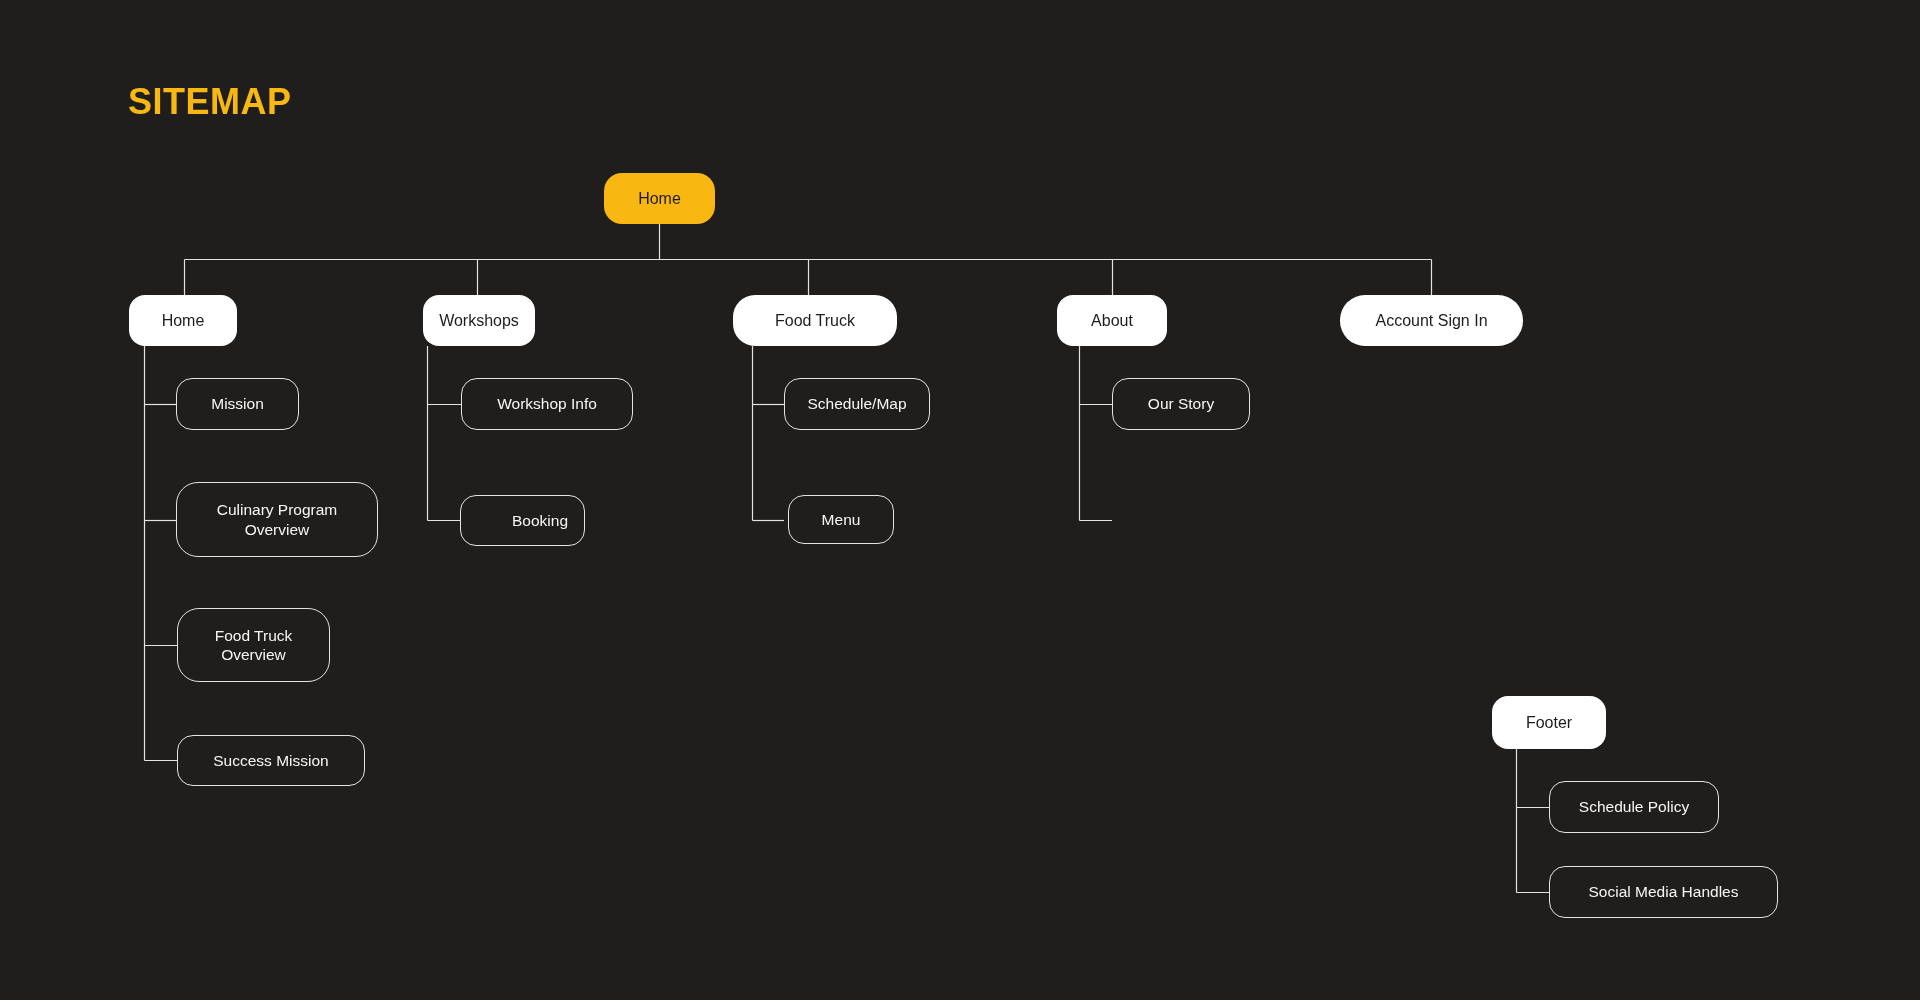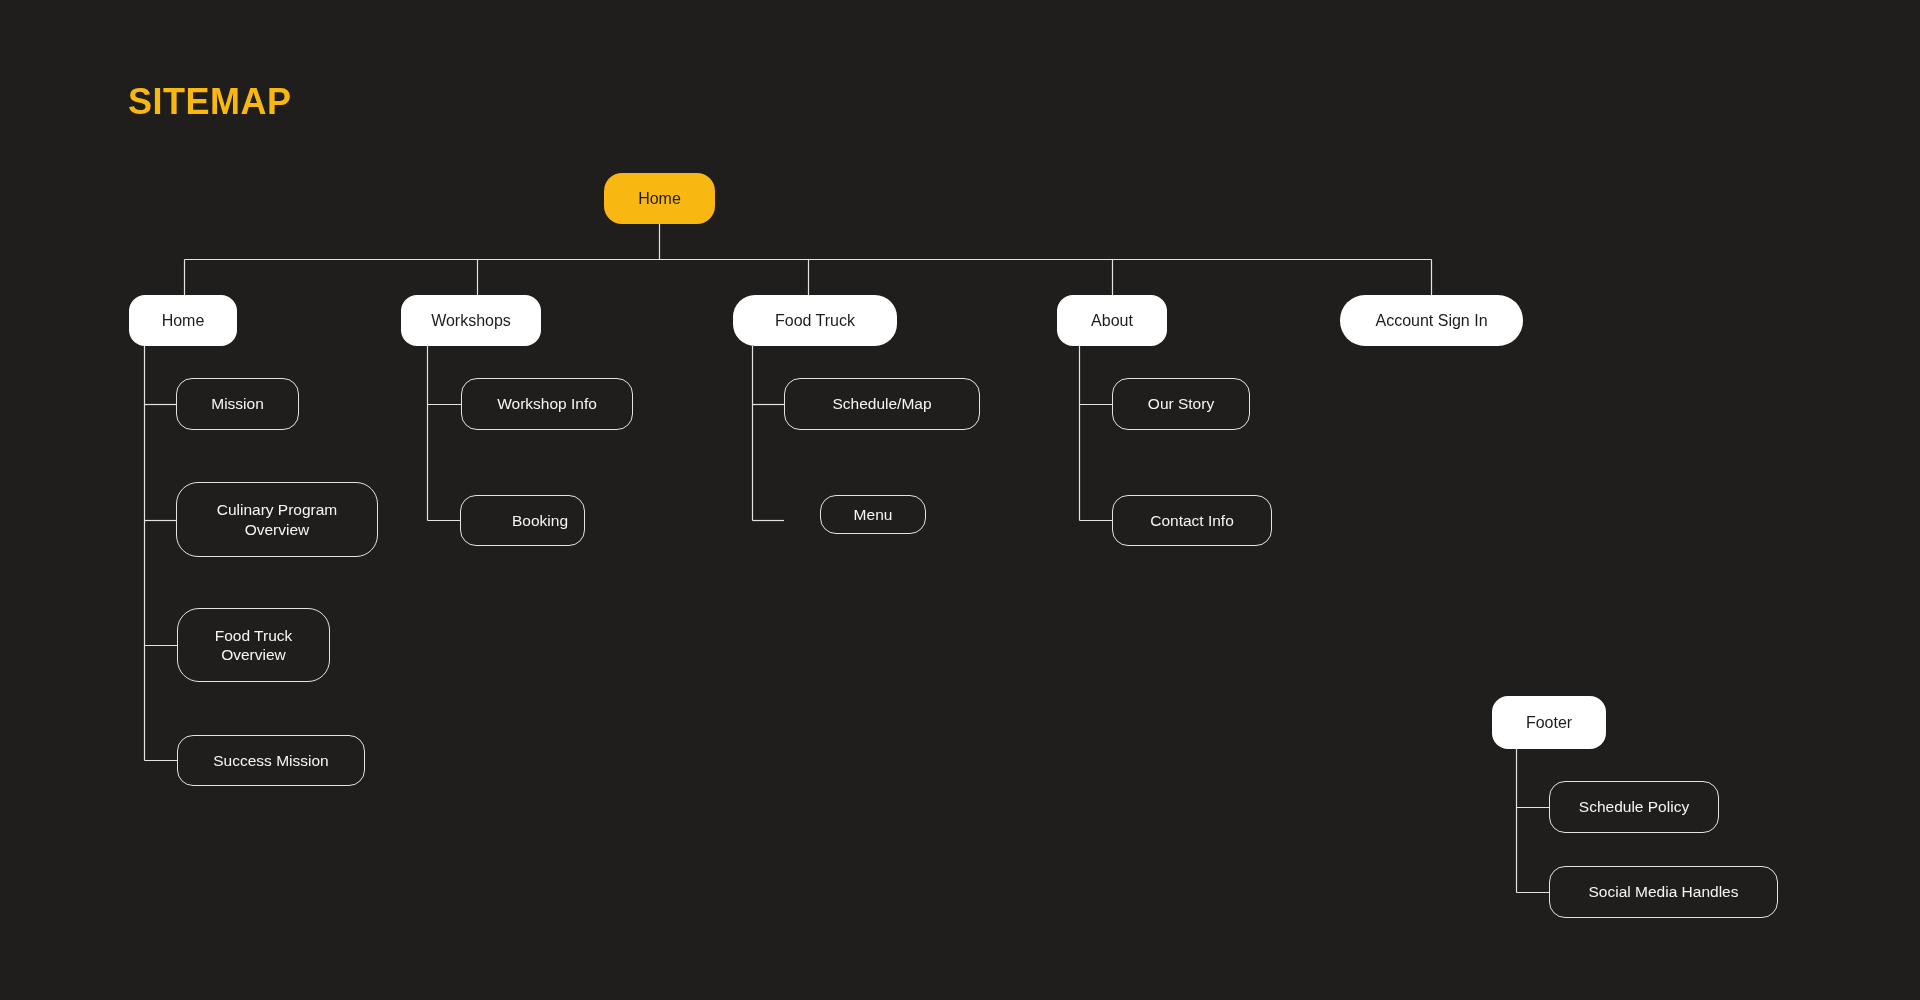--- a/index.html
+++ b/index.html
@@ -112,47 +112,46 @@
 
     <line x1="1516.5" y1="749" x2="1516.5" y2="892.5"></line>
     <line x1="1516.5" y1="807.5" x2="1549" y2="807.5"></line>
     <line x1="1516.5" y1="892.5" x2="1549" y2="892.5"></line>
   </svg>
 
   <div class="node root" style="left:604px; top:173px; width:111px; height:51px;">Home</div>
 
   <div class="node filled" style="left:129px; top:295px; width:108px; height:51px;">Home</div>
 
-  <div class="node filled" style="left:401px; top:295px; width:140px; height:51px;text-align:right;">Workshops</div>
+  <div class="node filled" style="left:423px; top:295px; width:112px; height:51px;text-align:right;">Workshops</div>
 
   <div class="node filled" style="left:733px; top:295px; width:164px; height:51px;border-radius:22px;">Food Truck</div>
 
   <div class="node filled" style="left:1057px; top:295px; width:110px; height:51px;">About</div>
 
   <div class="node filled" style="left:1340px; top:295px; width:183px; height:51px;border-radius:25px;">Account Sign In</div>
 
   <div class="node outlined" style="left:176px; top:378px; width:123px; height:52px;">Mission</div>
 
   <div class="node outlined tall" style="left:176px; top:482px; width:202px; height:75px;">Culinary Program Overview</div>
 
   <div class="node outlined tall" style="left:177px; top:608px; width:153px; height:74px;">Food Truck Overview</div>
 
   <div class="node outlined" style="left:177px; top:735px; width:188px; height:51px;">Success Mission</div>
 
   <div class="node outlined" style="left:461px; top:378px; width:172px; height:52px;">Workshop Info</div>
 
   <div class="node outlined" style="left:460px; top:495px; width:125px; height:51px;padding-left:45px;">Booking</div>
 
-  <div class="node outlined" style="left:784px; top:378px; width:196px; height:52px;">Schedule/Map</div>
+  <div class="node outlined" style="left:784px; top:378px; width:146px; height:52px;">Schedule/Map</div>
 
-  <div class="node outlined" style="left:820px; top:495px; width:106px; height:39px;">Menu</div>
+  <div class="node outlined" style="left:788px; top:495px; width:106px; height:49px;">Menu</div>
 
   <div class="node outlined" style="left:1112px; top:378px; width:138px; height:52px;">Our Story</div>
 
-  <div class="node outlined" style="left:1112px; top:495px; width:160px; height:51px;">Contact Info</div>
 
   <div class="node filled" style="left:1492px; top:696px; width:114px; height:53px;">Footer</div>
 
   <div class="node outlined" style="left:1549px; top:781px; width:170px; height:52px;">Schedule Policy</div>
 
   <div class="node outlined" style="left:1549px; top:866px; width:229px; height:52px;">Social Media Handles</div>
 
 </div>
 
 </body></html>

